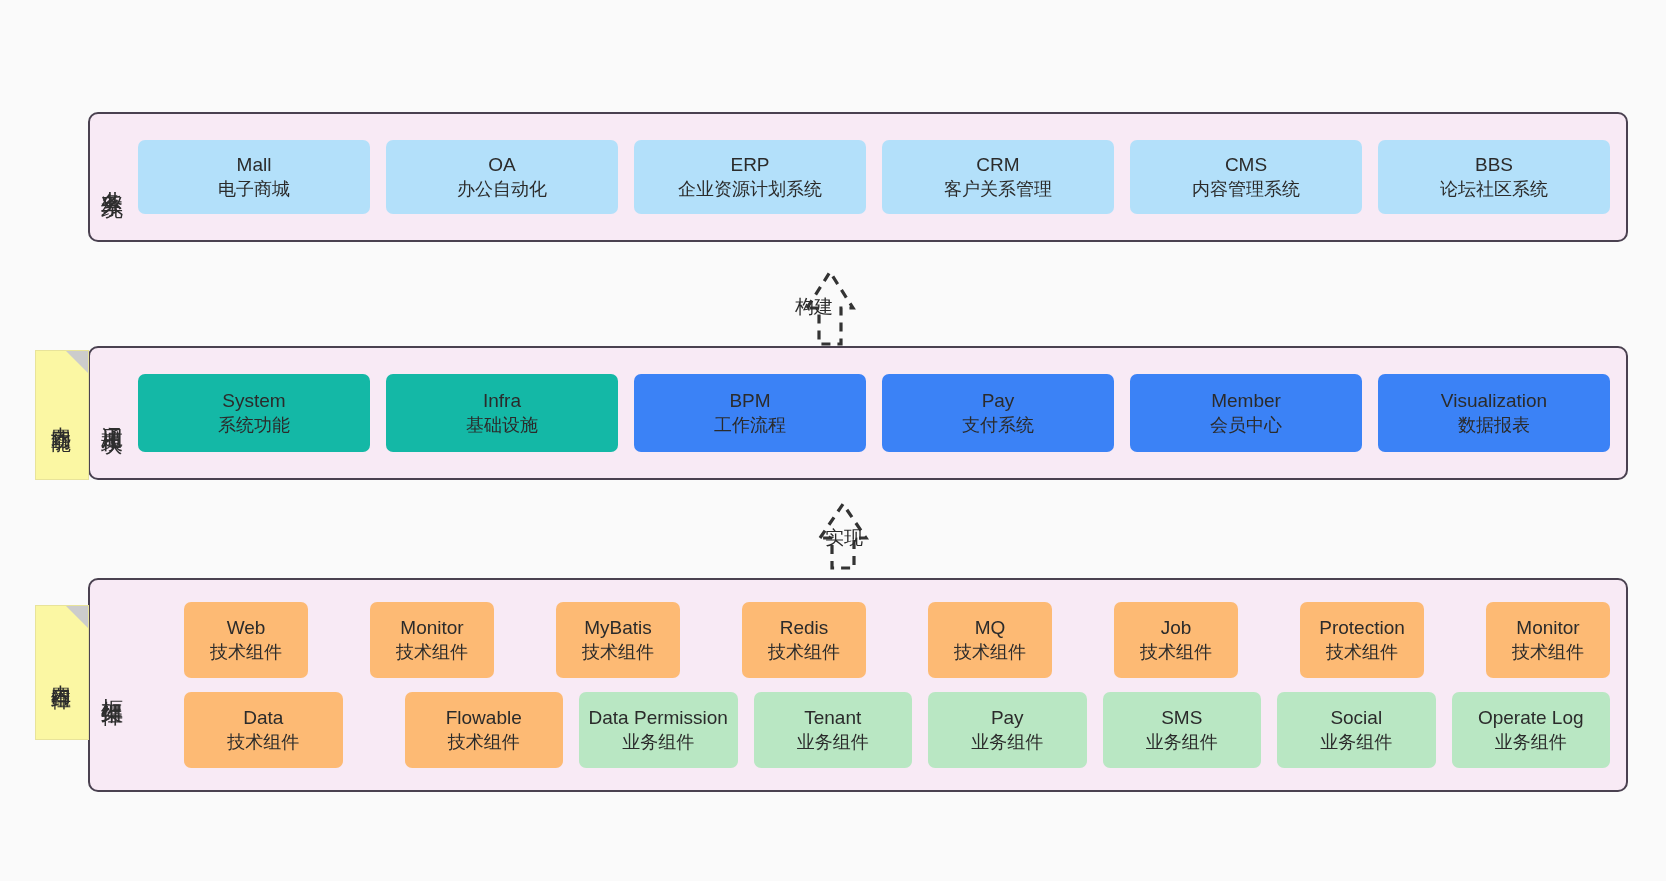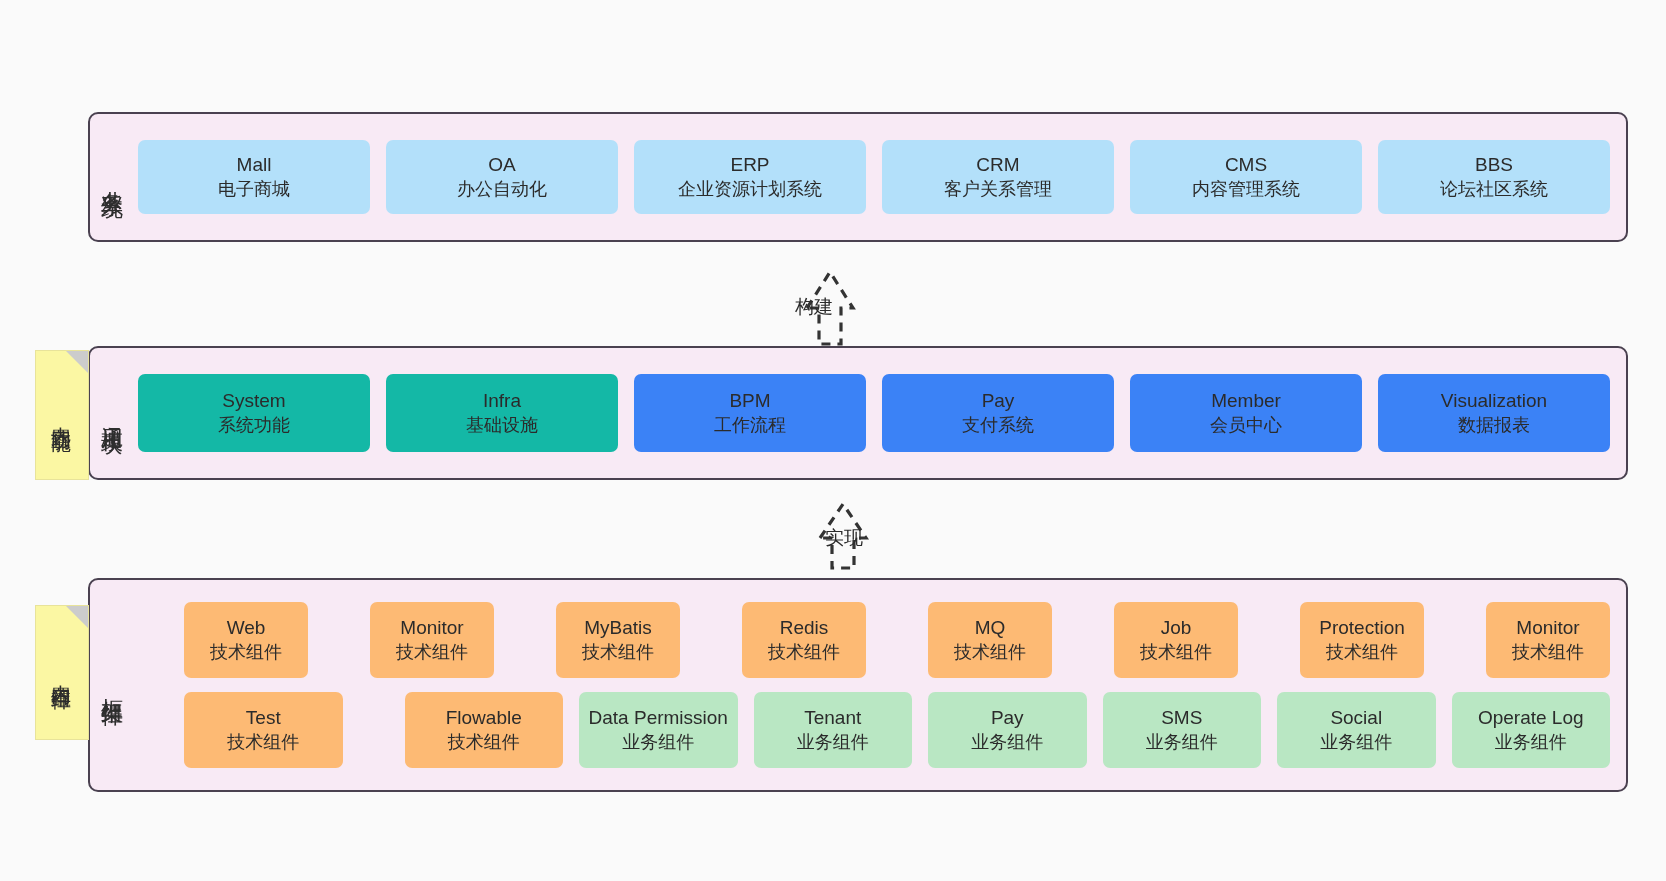--- a/index.html
+++ b/index.html
@@ -237,21 +237,21 @@
         <div>Protection</div>
         <div class="sub">技术组件</div>
       </div>
       <div class="card green">
         <div>Monitor</div>
         <div class="sub">技术组件</div>
       </div>
     </div>
     <div class="row">
       <div class="card green">
-        <div>Test</div>
+        <div>Data</div>
         <div class="sub">技术组件</div>
       </div>
       <div class="card green">
         <div>Flowable</div>
         <div class="sub">技术组件</div>
       </div>
       <div class="card lgreen">
         <div>Data Permission</div>
         <div class="sub">业务组件</div>
       </div>

